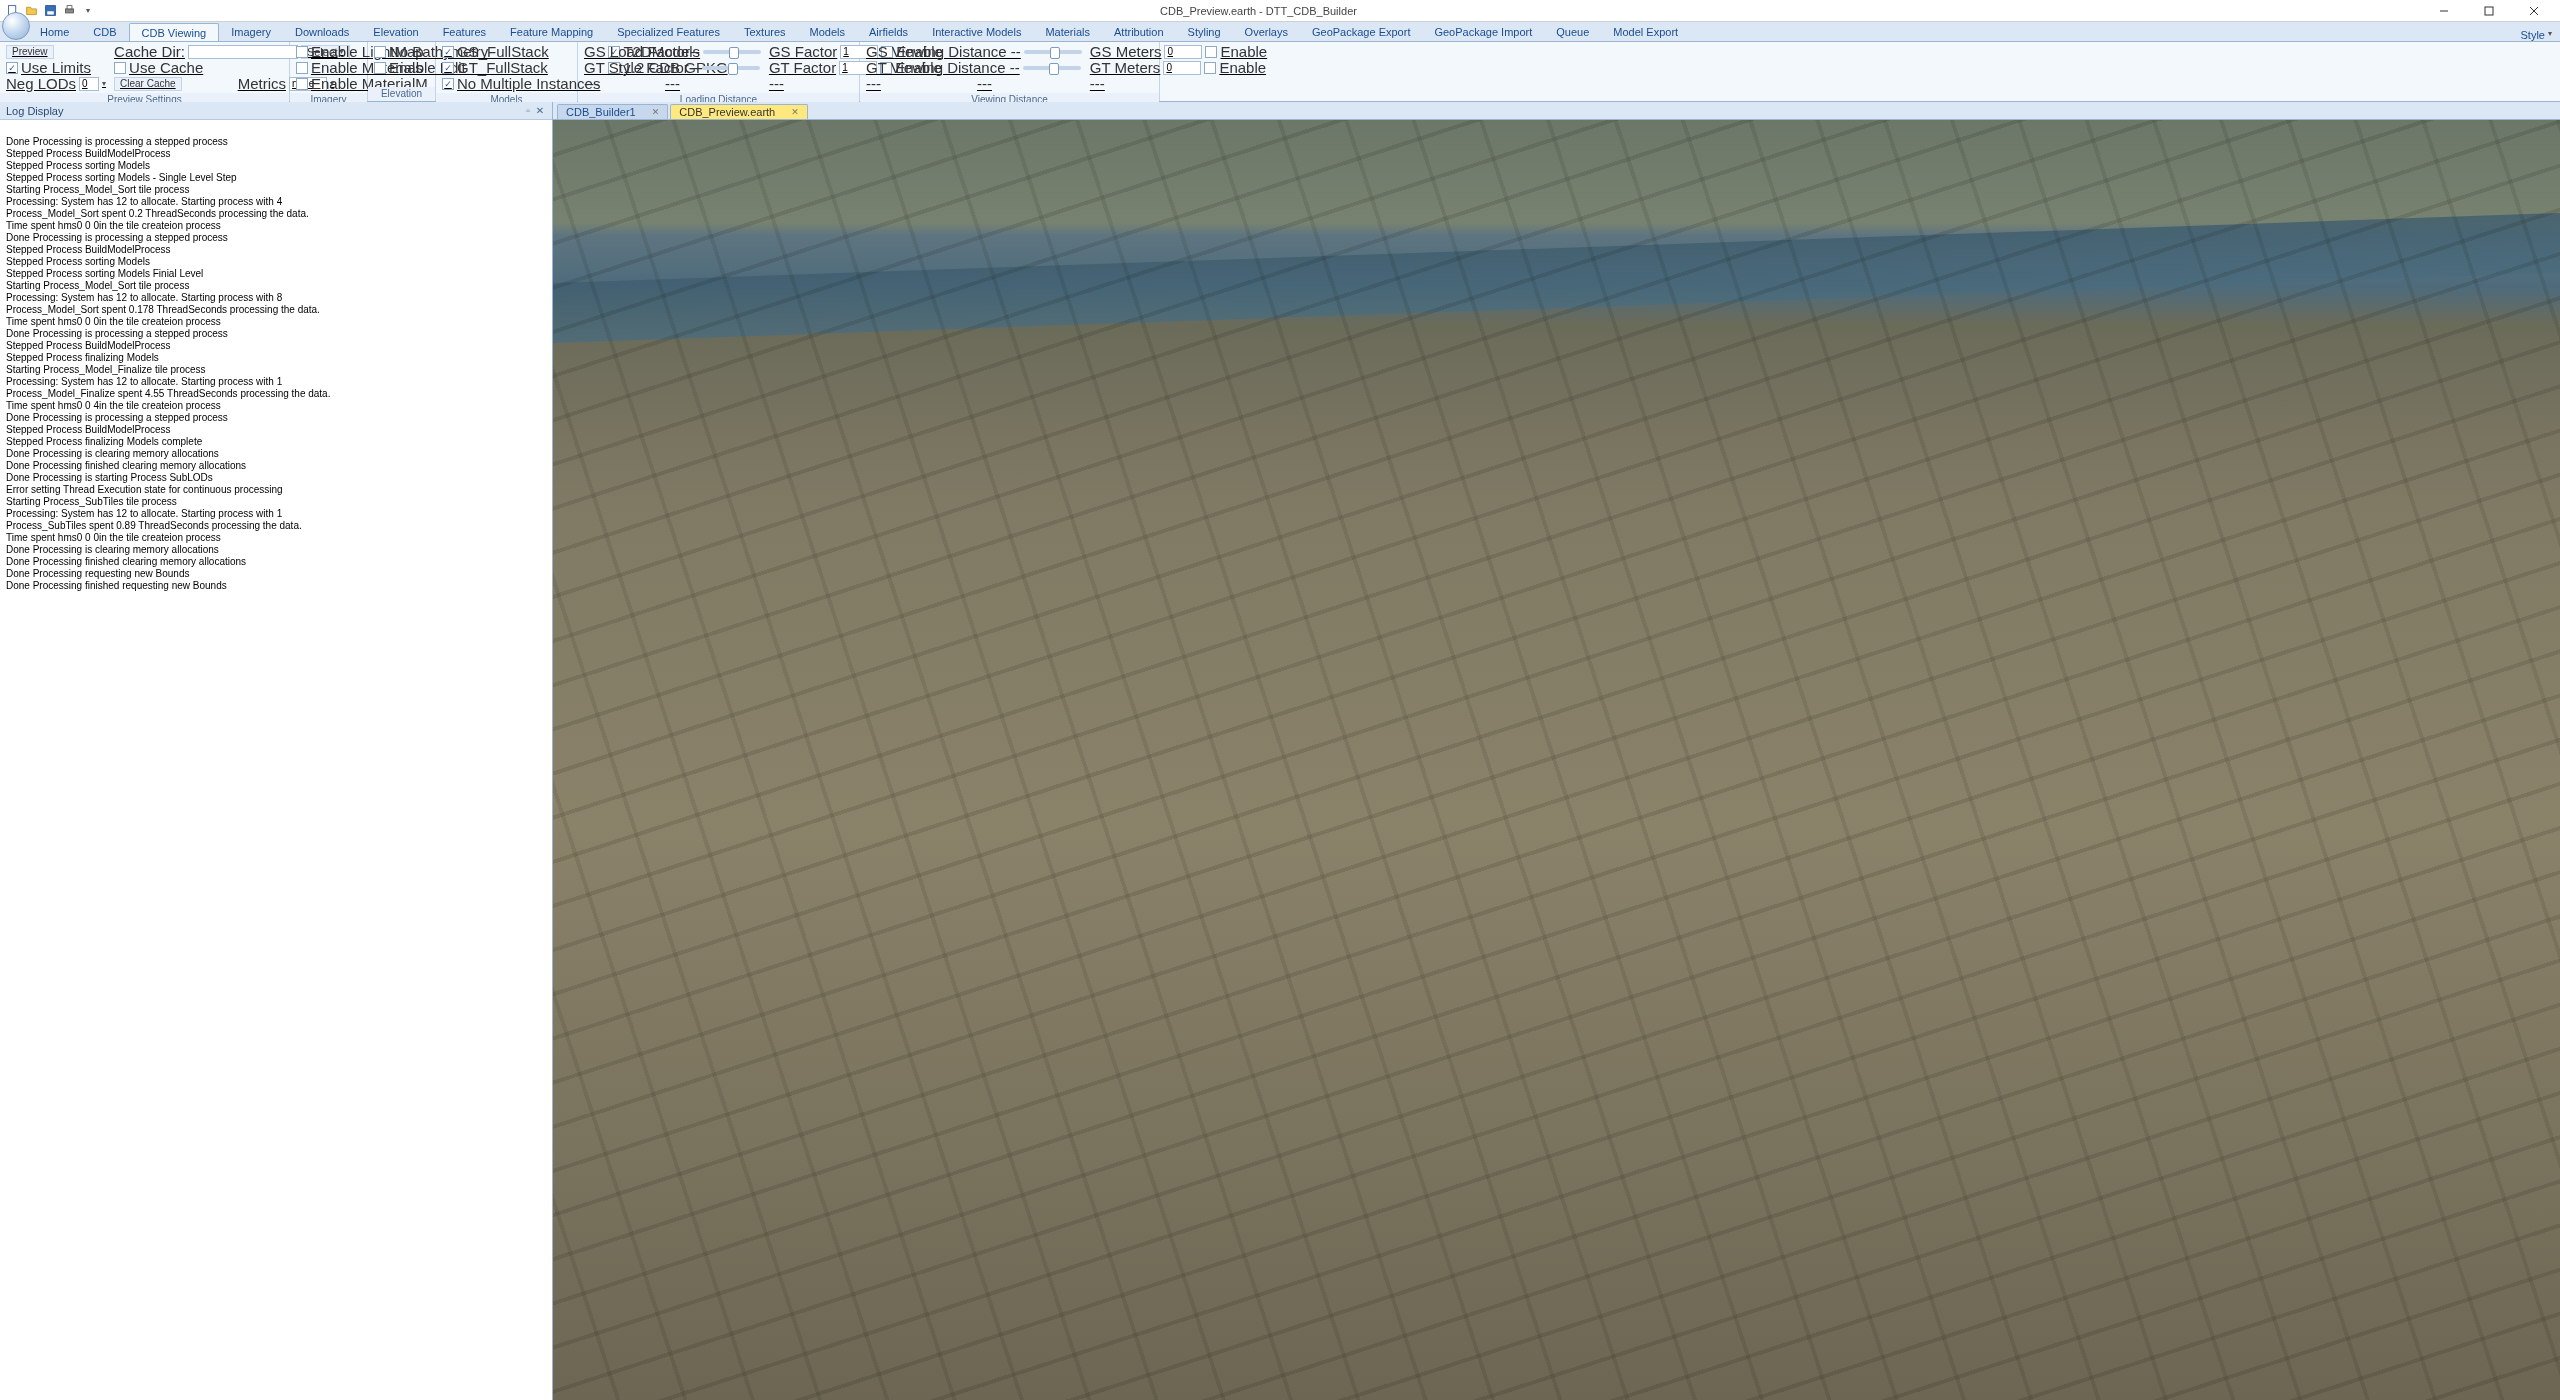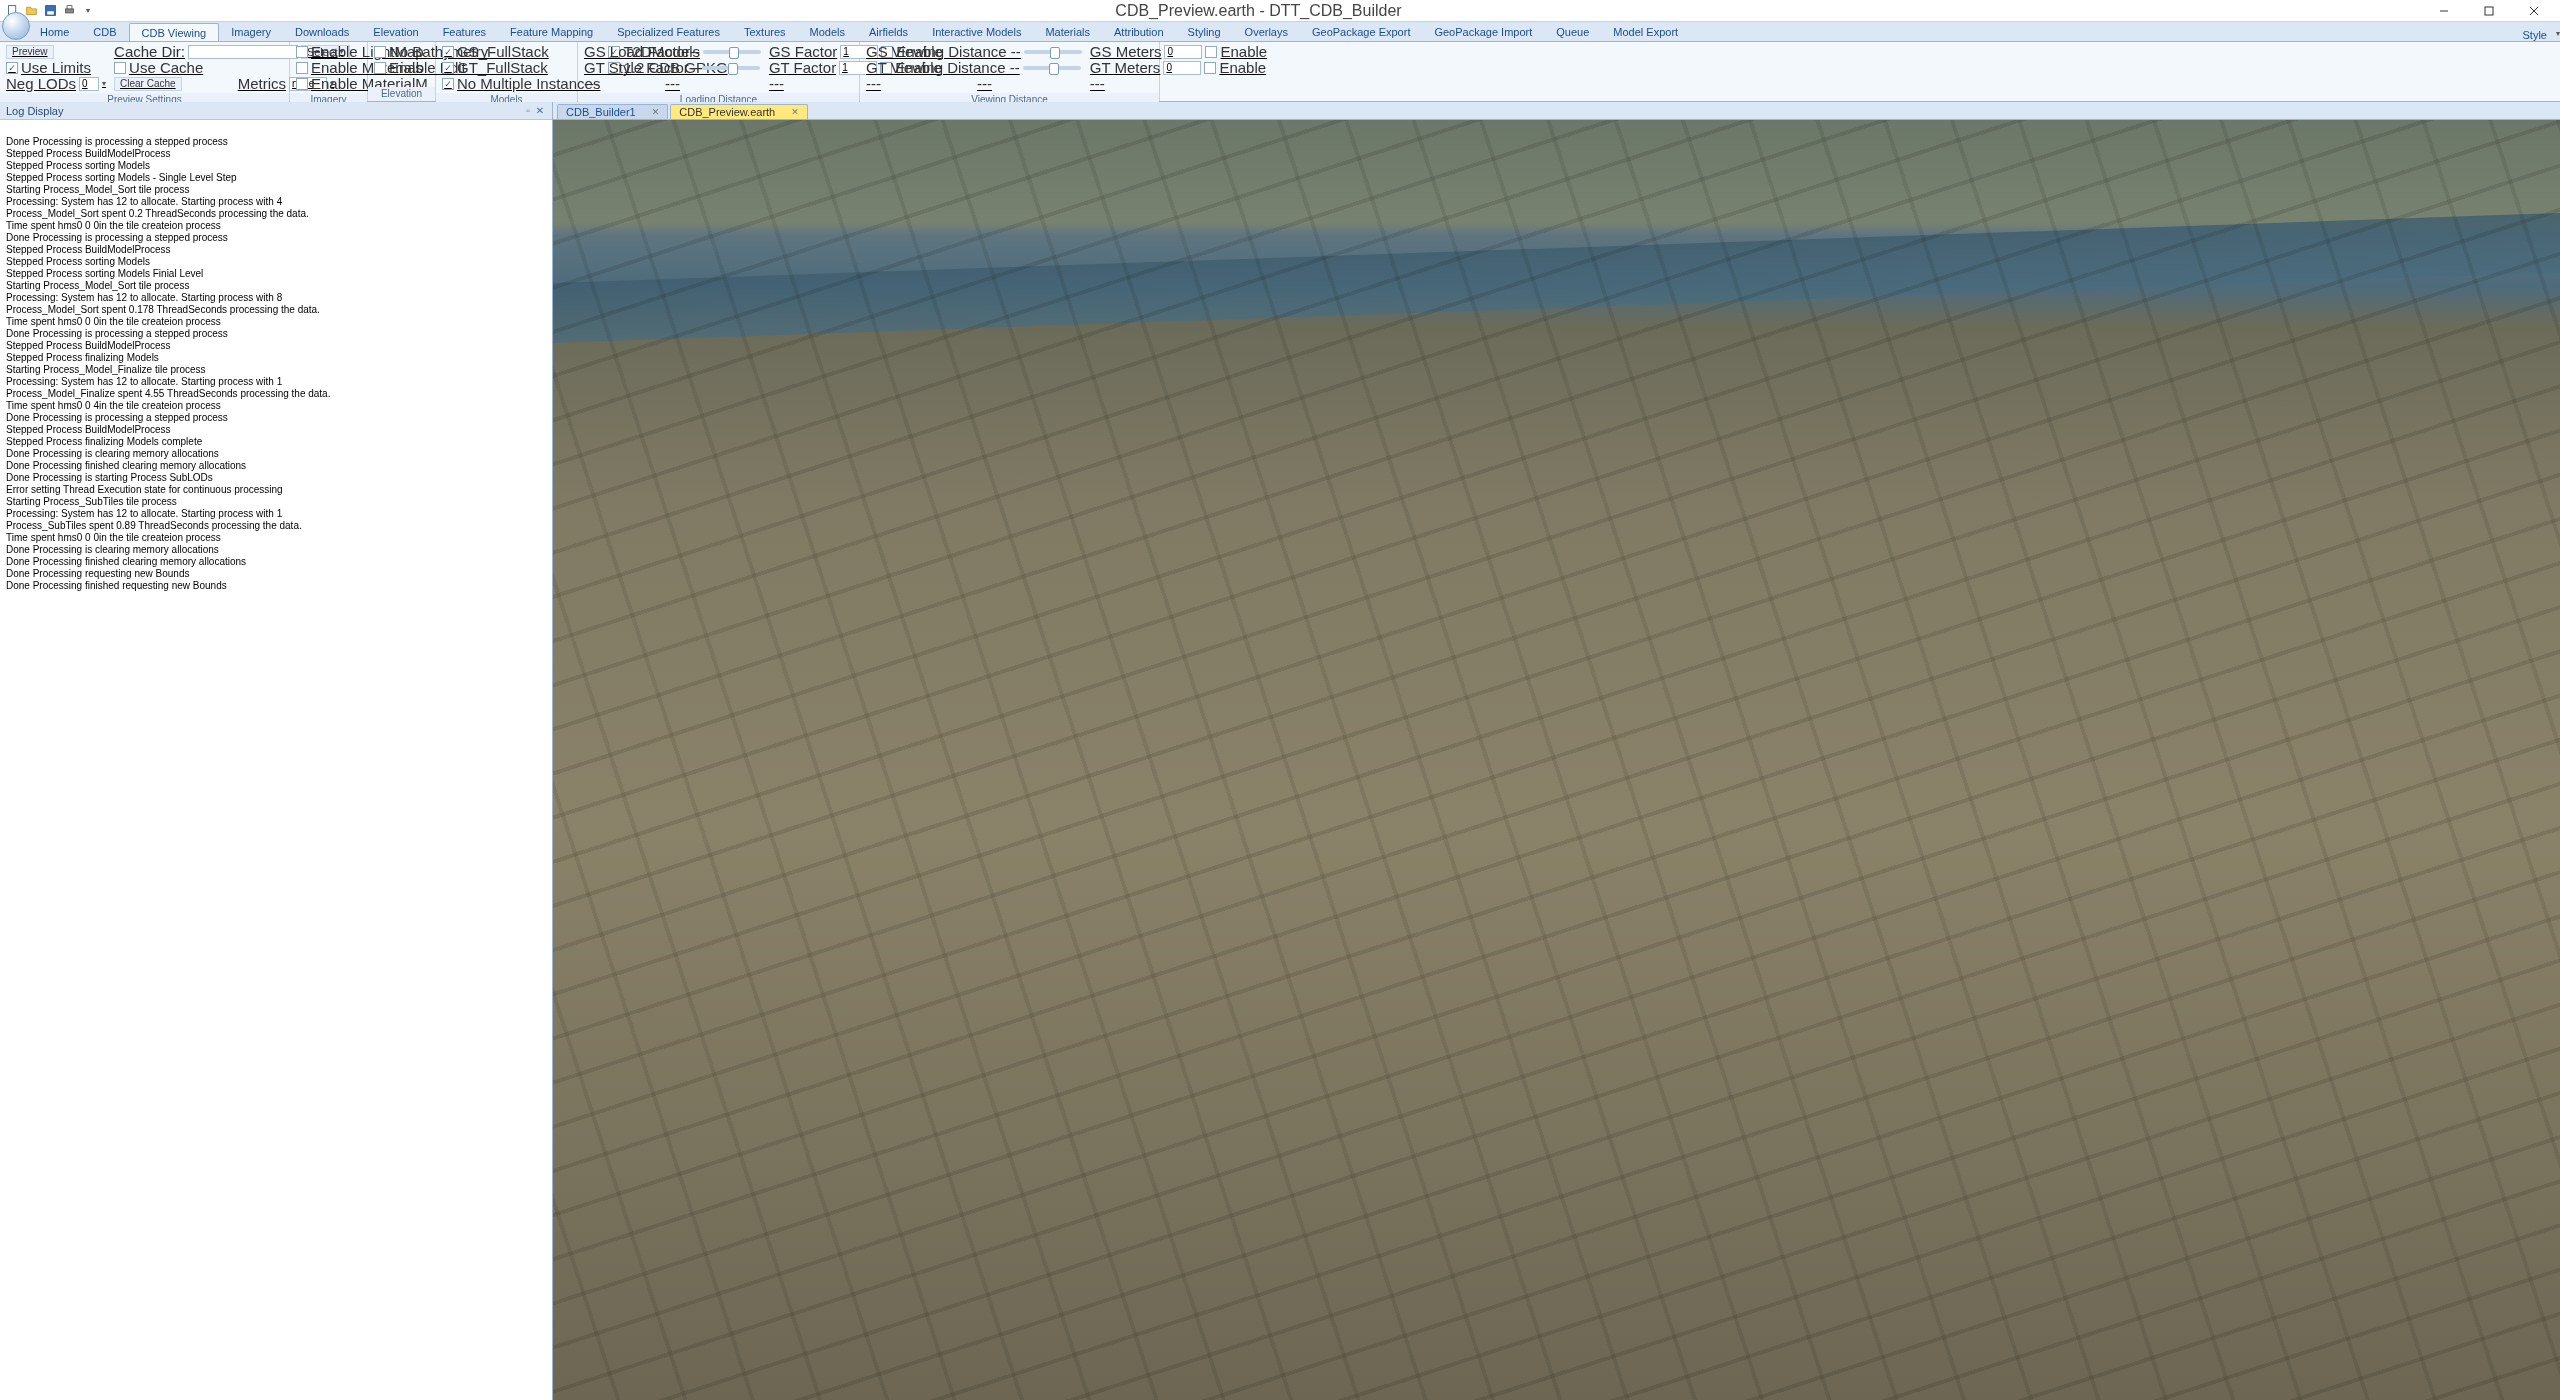--- a/index.html
+++ b/index.html
@@ -4,30 +4,30 @@
 <style>
 * { margin: 0; padding: 0; box-sizing: border-box; font-family: "Segoe UI", Tahoma, sans-serif; font-size: 11px; }
 body { background: #c8d8ec; overflow: hidden; }
 .app { display: flex; flex-direction: column; height: 100vh; width: 100vw; }
 
 
 .titlebar { height: 22px; background: #fff; display: flex; align-items: center; padding: 0 4px; border-bottom: 1px solid #d0d0d0; }
 .titlebar .tb-left { display: flex; align-items: center; gap: 3px; }
 .titlebar .qat-icon { width: 16px; height: 16px; display: inline-flex; align-items: center; justify-content: center; color: #2b5797; cursor: pointer; }
 .titlebar .qat-icon svg { width: 13px; height: 13px; }
-.titlebar .title-text { flex: 1; text-align: center; color: #444; font-size: 16px; }
+.titlebar .title-text { flex: 1; text-align: center; color: #444; font-size: 11px; }
 .titlebar .win-controls { display: flex; gap: 0; }
 .titlebar .win-btn { width: 45px; height: 20px; display: flex; align-items: center; justify-content: center; cursor: pointer; }
 .titlebar .win-btn svg { width: 10px; height: 10px; stroke: #333; stroke-width: 1; }
 
 
 .ribbon-tabs { height: 20px; background: #dbe7f5; display: flex; align-items: flex-end; padding-left: 28px; border-bottom: 1px solid #9bb4d1; }
 .ribbon-tab { padding: 2px 12px 2px; color: #1a4d8f; cursor: pointer; font-size: 11px; height: 18px; display: flex; align-items: center; }
 .ribbon-tab.active { background: #f3f8fd; border: 1px solid #9bb4d1; border-bottom: none; border-radius: 2px 2px 0 0; margin-top: 24px; }
-.ribbon-right { margin-left: auto; color: #1a4d8f; font-size: 11px; display: flex; gap: 9px; cursor: pointer; }
+.ribbon-right { margin-left: auto; padding-right: 8px; color: #1a4d8f; font-size: 11px; display: flex; gap: 3px; cursor: pointer; }
 .orb { position: absolute; left: 2px; top: 12px; width: 28px; height: 28px; border-radius: 50%; background: radial-gradient(circle at 35% 30%, #fff, #c8dbf0 45%, #8fb0d6); border: 1px solid #7a9bc4; z-index: 5; cursor: pointer; }
 
 
 .ribbon { height: 60px; background: #f3f8fd; display: flex; border-bottom: 1px solid #9bb4d1; }
 .ribbon-group { border-right: 1px solid #c3d4e8; display: flex; flex-direction: column; }
 .ribbon-group-body { flex: 1; display: flex; padding: 2px 6px; gap: 8px; align-items: flex-start; text-decoration: underline; }
 .ribbon-group-label { text-align: center; color: #4a6a91; font-size: 10px; padding: 1px 0 2px; background: #eaf1fa; }
 .rb-col { display: flex; flex-direction: column; gap: 1px; }
 .rb-row { display: flex; align-items: center; gap: 3px; white-space: nowrap; height: 15px; }
 .rb-label { color: #333; font-size: 15px; }

